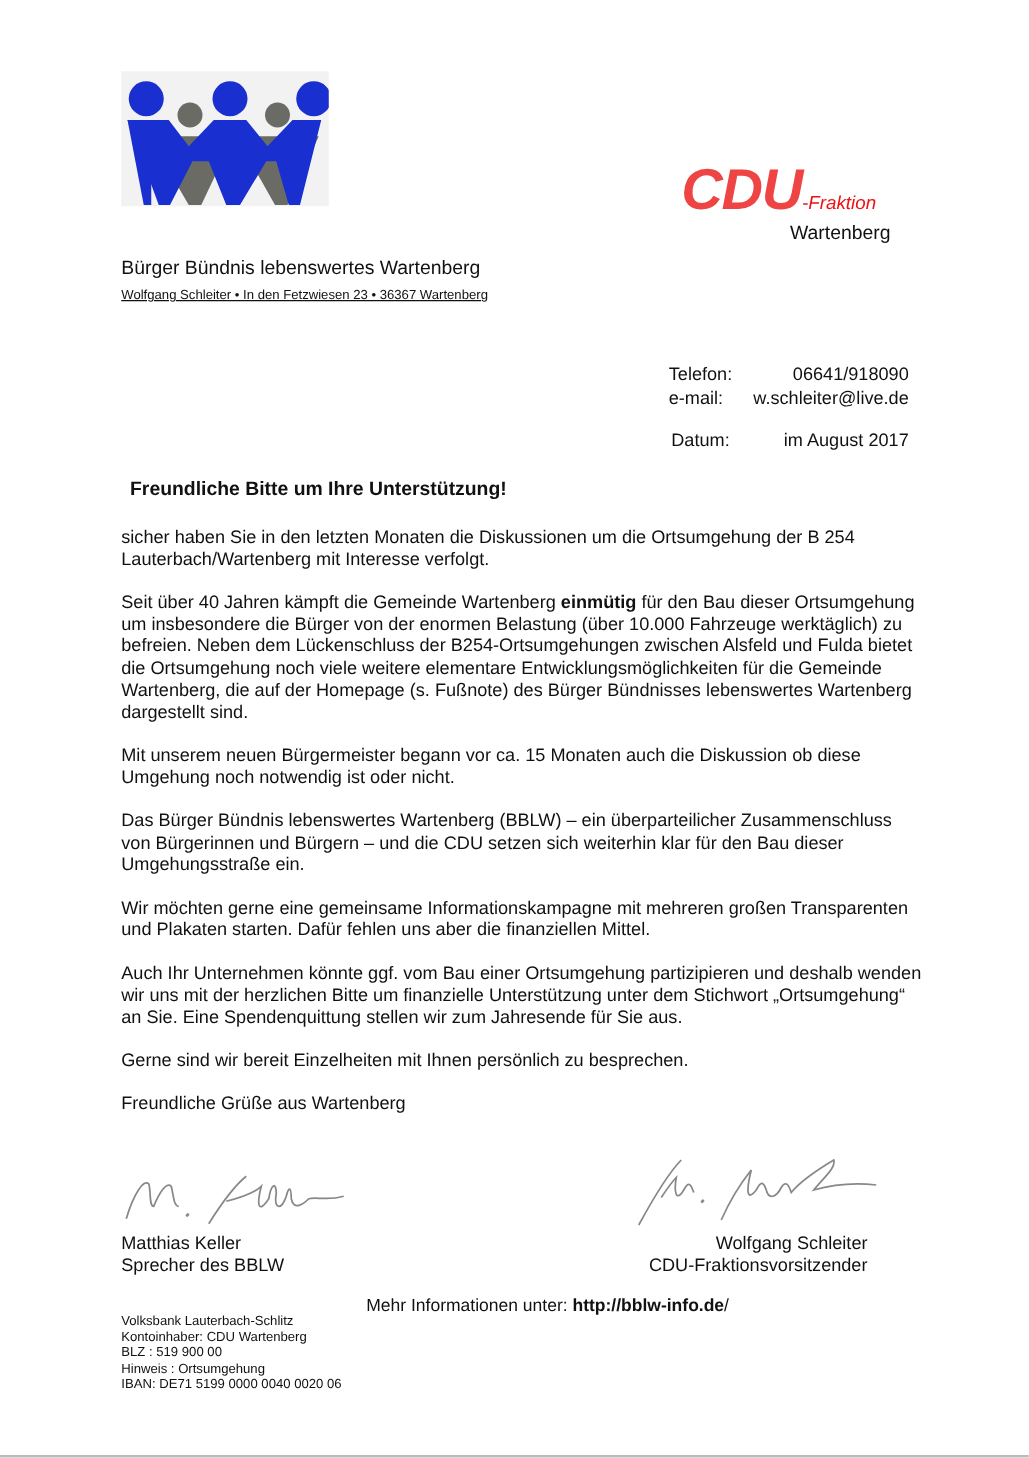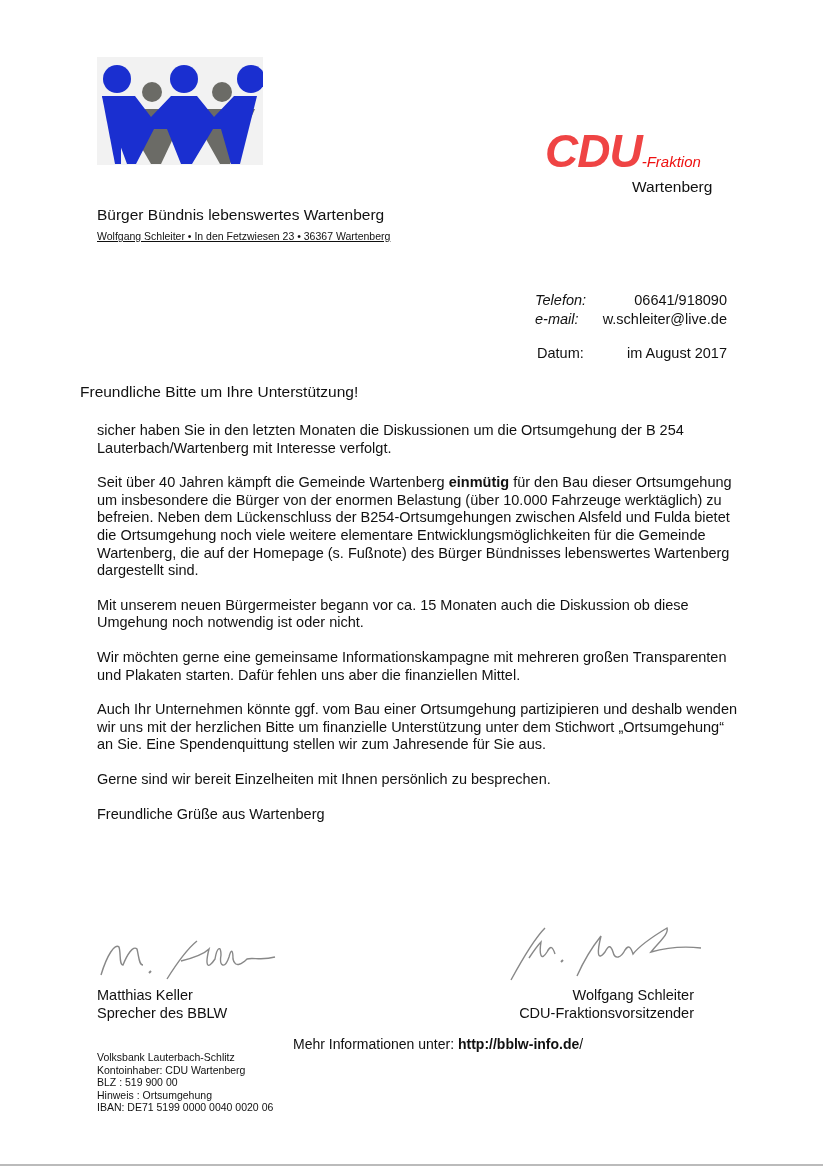--- a/index.html
+++ b/index.html
@@ -10,25 +10,25 @@
   .abs { position: absolute; }
   .logo { left: 97px; top: 57px; width: 166px; height: 108px; background: #f2f2f2; }
   .org-name { left: 97px; top: 178px; font-size: 15.5px; margin-top: 28px; }
   .cdu { left: 545px; top: 124px; white-space: nowrap; }
   .cdu-big { color: #ef4444; font-size: 46px; font-weight: bold; font-style: italic; letter-spacing: -1px; }
   .cdu-small { color: #ee1111; font-size: 15px; font-weight: normal; font-style: italic; }
   .cdu-place { left: 632px; top: 178px; font-size: 15.5px; }
   .sender { left: 97px; top: 230px; font-size: 10.5px; text-decoration: underline; }
   .contact { left: 535px; top: 291px; font-size: 14.5px; line-height: 19px; }
   .contact .row { display: flex; }
-  .contact .lbl { width: 62px; font-style: italic; }
+  .contact .lbl { width: 62px; }
   .contact .val { flex: 1; text-align: right; width: 130px; }
   .datum { left: 537px; top: 345px; font-size: 14.5px; display: flex; width: 190px; gap: 36px; }
   .datum .val { margin-left: auto; }
-  .subject { left: 80px; top: 383px; font-size: 15.5px; }
+  .subject { left: 104px; top: 383px; font-size: 15.5px; font-weight: bold; }
   .body-text { left: 97px; top: 422px; width: 640px; font-size: 14.5px; line-height: 17.6px; }
   .body-text p { margin: 0 0 17px 0; }
   .sign-name { font-size: 14.5px; line-height: 17.5px; }
   .left-sign { left: 97px; top: 987px; }
   .right-sign { left: 500px; top: 987px; text-align: right; width: 194px; }
   .more-info { left: 293px; top: 1036px; font-size: 14px; }
   .more-info b { font-weight: bold; }
   .bank { left: 97px; top: 1051px; font-size: 10.5px; line-height: 12.6px; }
   .bottom-line { left: 0; top: 1164px; width: 823px; height: 2px; background: #bbbbbb; }
 </style>
@@ -74,20 +74,21 @@
   <span>Datum:</span>
   <span class="val">im August 2017</span>
 </div>
 
 <div class="abs subject">Freundliche Bitte um Ihre Unterstützung!</div>
 
 <div class="abs body-text">
   <p>sicher haben Sie in den letzten Monaten die Diskussionen um die Ortsumgehung der B 254 Lauterbach/Wartenberg mit Interesse verfolgt.</p>
   <p><span>Seit über 40 Jahren kämpft die Gemeinde Wartenberg </span><b>einmütig</b><span> für den Bau dieser Ortsumgehung um insbesondere die Bürger von der enormen Belastung (über 10.000 Fahrzeuge werktäglich) zu befreien. Neben dem Lückenschluss der B254-Ortsumgehungen zwischen Alsfeld und Fulda bietet die Ortsumgehung noch viele weitere elementare Entwicklungsmöglichkeiten für die Gemeinde Wartenberg, die auf der Homepage (s. Fußnote) des Bürger Bündnisses lebenswertes Wartenberg dargestellt sind.</span></p>
   <p>Mit unserem neuen Bürgermeister begann vor ca. 15 Monaten auch die Diskussion ob diese Umgehung noch notwendig ist oder nicht.</p>
+  <p>Das Bürger Bündnis lebenswertes Wartenberg (BBLW) – ein überparteilicher Zusammenschluss von Bürgerinnen und Bürgern – und die CDU setzen sich weiterhin klar für den Bau dieser Umgehungsstraße ein.</p>
   <p>Wir möchten gerne eine gemeinsame Informationskampagne mit mehreren großen Transparenten und Plakaten starten. Dafür fehlen uns aber die finanziellen Mittel.</p>
   <p>Auch Ihr Unternehmen könnte ggf. vom Bau einer Ortsumgehung partizipieren und deshalb wenden wir uns mit der herzlichen Bitte um finanzielle Unterstützung unter dem Stichwort „Ortsumgehung“ an Sie. Eine Spendenquittung stellen wir zum Jahresende für Sie aus.</p>
   <p>Gerne sind wir bereit Einzelheiten mit Ihnen persönlich zu besprechen.</p>
   <p>Freundliche Grüße aus Wartenberg</p>
 </div>
 
 <svg class="abs" style="left:97px;top:935px" width="190" height="50" viewBox="0 0 190 50">
   <path d="M4,40 C10,20 18,8 22,12 C24,18 22,30 26,30 C30,20 36,10 40,14 C42,22 42,30 46,30" stroke="#888" stroke-width="1.4" fill="none"></path>
   <path d="M52,38 l2,-2" stroke="#888" stroke-width="2" fill="none"></path>
   <path d="M70,44 C80,28 90,14 100,6 M84,26 C100,22 108,18 112,14 C108,30 110,36 118,24 C120,12 124,10 124,20 C122,32 128,34 132,22 C134,14 136,14 136,24 C138,34 146,28 150,24 C156,22 164,26 178,22" stroke="#888" stroke-width="1.4" fill="none"></path>

